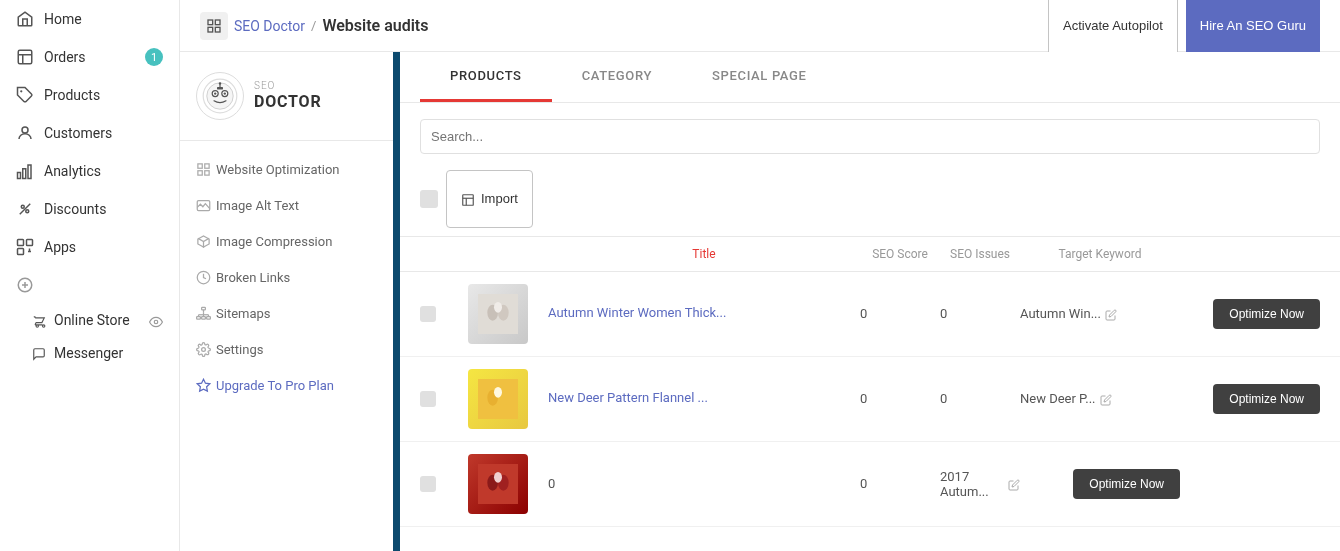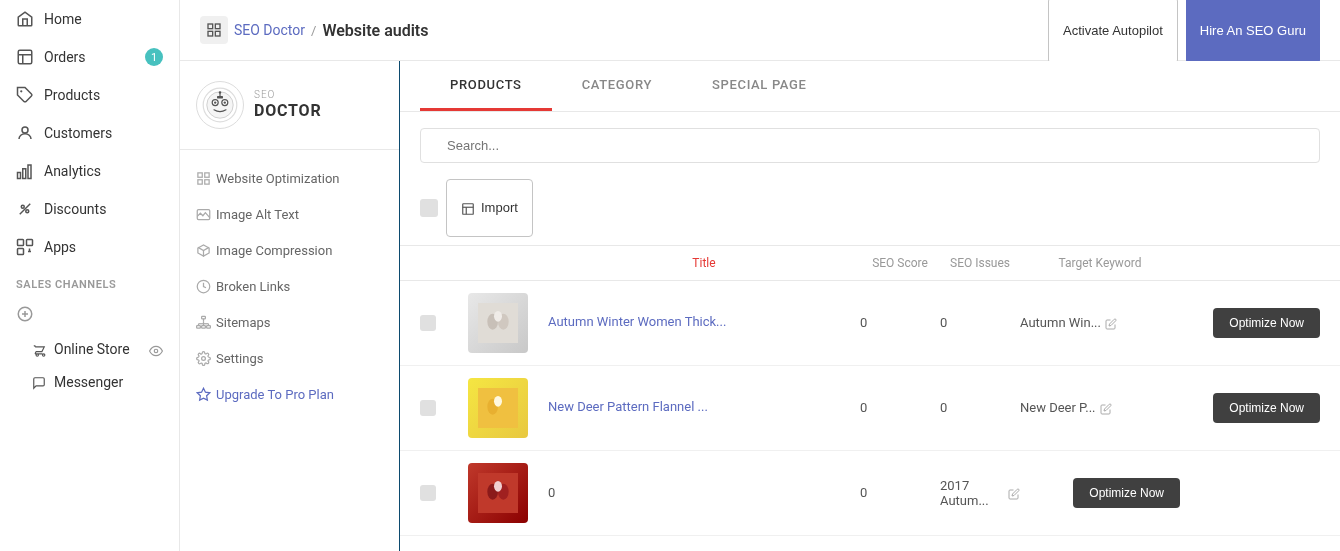--- a/index.html
+++ b/index.html
@@ -67,21 +67,21 @@
       display: flex;
       flex-direction: column;
       overflow: hidden;
     }
 
     
     .top-header {
       background: #fff;
       border-bottom: 1px solid #e8e8e8;
       padding: 0 20px;
-      height: 61px;
+      height: 52px;
       display: flex;
       align-items: center;
       gap: 8px;
       flex-shrink: 0;
     }
     .top-header .breadcrumb { display: flex; align-items: center; gap: 6px; flex: 1; }
     .top-header .app-icon { width: 28px; height: 28px; background: #f0f0f0; border-radius: 4px; display: flex; align-items: center; justify-content: center; }
     .top-header .app-name { color: #5c6bc0; font-size: 14px; cursor: pointer; }
     .top-header .separator { color: #999; }
     .top-header .page-title { font-size: 16px; font-weight: 600; color: #333; }
@@ -110,21 +110,21 @@
     .app-content {
       flex: 1;
       display: flex;
       overflow: hidden;
     }
 
     
     .seo-sidebar {
       width: 220px;
       background: #fff;
-      border-right: 1px solid #0c4a6e;
+      border-right: 7px solid #0c4a6e;
       flex-shrink: 0;
       padding: 20px 0;
     }
     .seo-logo {
       display: flex;
       align-items: center;
       gap: 10px;
       padding: 0 16px 20px;
       border-bottom: 1px solid #e8e8e8;
       margin-bottom: 10px;
@@ -186,21 +186,21 @@
       border-bottom: 3px solid #e53935;
     }
 
     
     .search-area {
       padding: 16px 20px 8px;
       background: #fff;
     }
     .search-input {
       width: 100%;
-      padding: 9px 26px;
+      padding: 9px 10px;
       border: 1px solid #e0e0e0;
       border-radius: 4px;
       font-size: 13px;
       color: #333;
       outline: none;
     }
 
     
     .action-bar {
       padding: 8px 20px;
@@ -351,21 +351,20 @@
       <svg width="18" height="18" viewBox="0 0 24 24" fill="none" stroke="#555" stroke-width="2">
           <rect x="2" y="2" width="8" height="8" rx="1"></rect>
           <rect x="14" y="2" width="8" height="8" rx="1"></rect>
           <rect x="2" y="14" width="8" height="8" rx="1"></rect>
           <path d="M18 14v4M16 18h4"></path>
         </svg>
     </span>
     <span>Apps</span>
   </div>
 
-  <div class="sidebar-section-title">SALES CHANNELS</div>
 
   <div class="sidebar-item sales-channels">
     <span style="color:#999;">
       <svg width="18" height="18" viewBox="0 0 24 24" fill="none" stroke="currentColor" stroke-width="2">
           <circle cx="12" cy="12" r="9"></circle>
           <line x1="12" y1="8" x2="12" y2="16"></line>
           <line x1="8" y1="12" x2="16" y2="12"></line>
         </svg>
     </span>
   </div>

